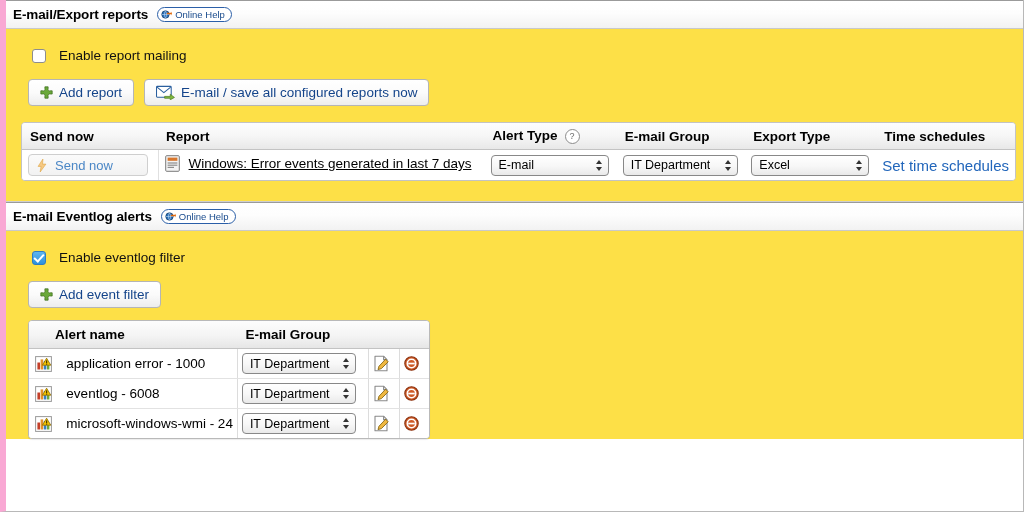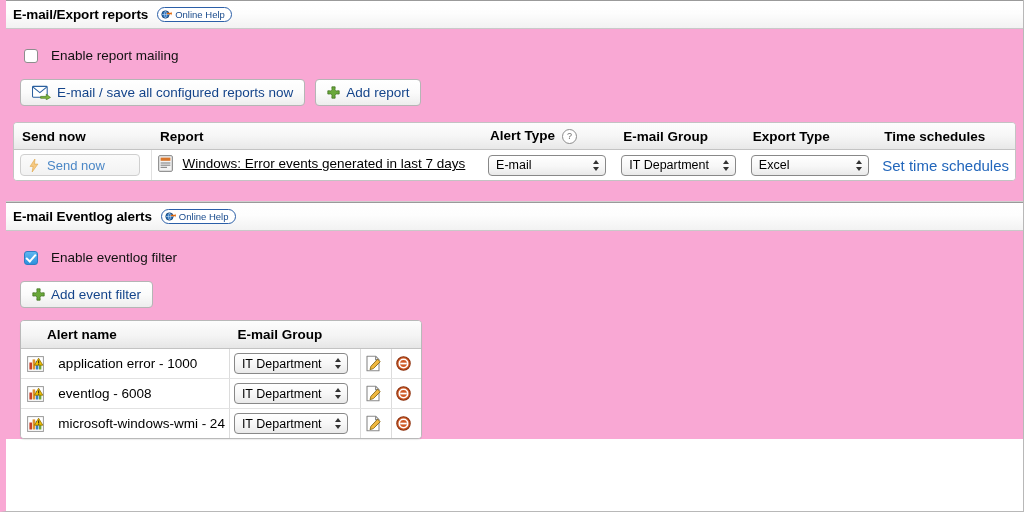--- a/index.html
+++ b/index.html
@@ -69,22 +69,22 @@
     white-space: nowrap;
     line-height: 1;
   }
   .globe-icon {
     width: 11px; height: 11px;
     display: block;
   }
 
   
   .section-body {
-    padding: 0 0 0 0;
-    background: #f9a8d4;
+    padding: 0 0 0 8px;
+    background: #fde047;
   }
 
   .checkbox-row {
     display: flex;
     align-items: center;
     padding: 19px 0 0 18px;
     gap: 13px;
   }
   .cb {
     width: 14px; height: 14px;
@@ -304,36 +304,36 @@
   <div class="section-body">
 
     <div class="checkbox-row">
       <span class="cb unchecked"></span>
       <span class="cb-label">Enable report mailing</span>
     </div>
 
     <div class="btn-row">
       <span class="btn">
         <span>
+          <svg class="plus-icon" viewBox="0 0 16 16">
+            <path d="M6 1h4v2.3a2 2 0 0 0 2.6 2.6H15v4h-2.4A2 2 0 0 0 10 12.5V15H6v-2.5A2 2 0 0 0 3.4 9.9H1v-4h2.4A2 2 0 0 0 6 3.3Z" fill="#6aa83a" stroke="#3f6d1f" stroke-width="0.9" stroke-linejoin="round"></path>
+          </svg>
+        </span>
+        <span class="btn-label">Add report</span>
+      </span>
+
+      <span class="btn">
+        <span>
           <svg class="env-icon" viewBox="0 0 22 17">
             <rect x="0.6" y="1.4" width="17" height="12.5" rx="1" fill="#ffffff" stroke="#2a5f9e" stroke-width="1.2"></rect>
             <path d="M1.2 2.2 L9.1 8.6 L17 2.2" fill="none" stroke="#2a5f9e" stroke-width="1.2"></path>
             <path d="M10 13 L16.5 13 L16.5 10.5 L21.4 14.2 L16.5 17 L16.5 15.2 L10 15.2 Z" fill="#7fb83c" stroke="#4a7a1c" stroke-width="0.8" stroke-linejoin="round"></path>
           </svg>
         </span>
         <span class="btn-label">E-mail / save all configured reports now</span>
-      </span>
-
-      <span class="btn">
-        <span>
-          <svg class="plus-icon" viewBox="0 0 16 16">
-            <path d="M6 1h4v2.3a2 2 0 0 0 2.6 2.6H15v4h-2.4A2 2 0 0 0 10 12.5V15H6v-2.5A2 2 0 0 0 3.4 9.9H1v-4h2.4A2 2 0 0 0 6 3.3Z" fill="#6aa83a" stroke="#3f6d1f" stroke-width="0.9" stroke-linejoin="round"></path>
-          </svg>
-        </span>
-        <span class="btn-label">Add report</span>
       </span>
     </div>
 
     <div class="table-wrap">
       <table class="tbl-first">
         <thead>
           <tr>
             <th class="th-sendnow">Send now</th>
             <th class="th-report">Report</th>
             <th class="th-alert">

